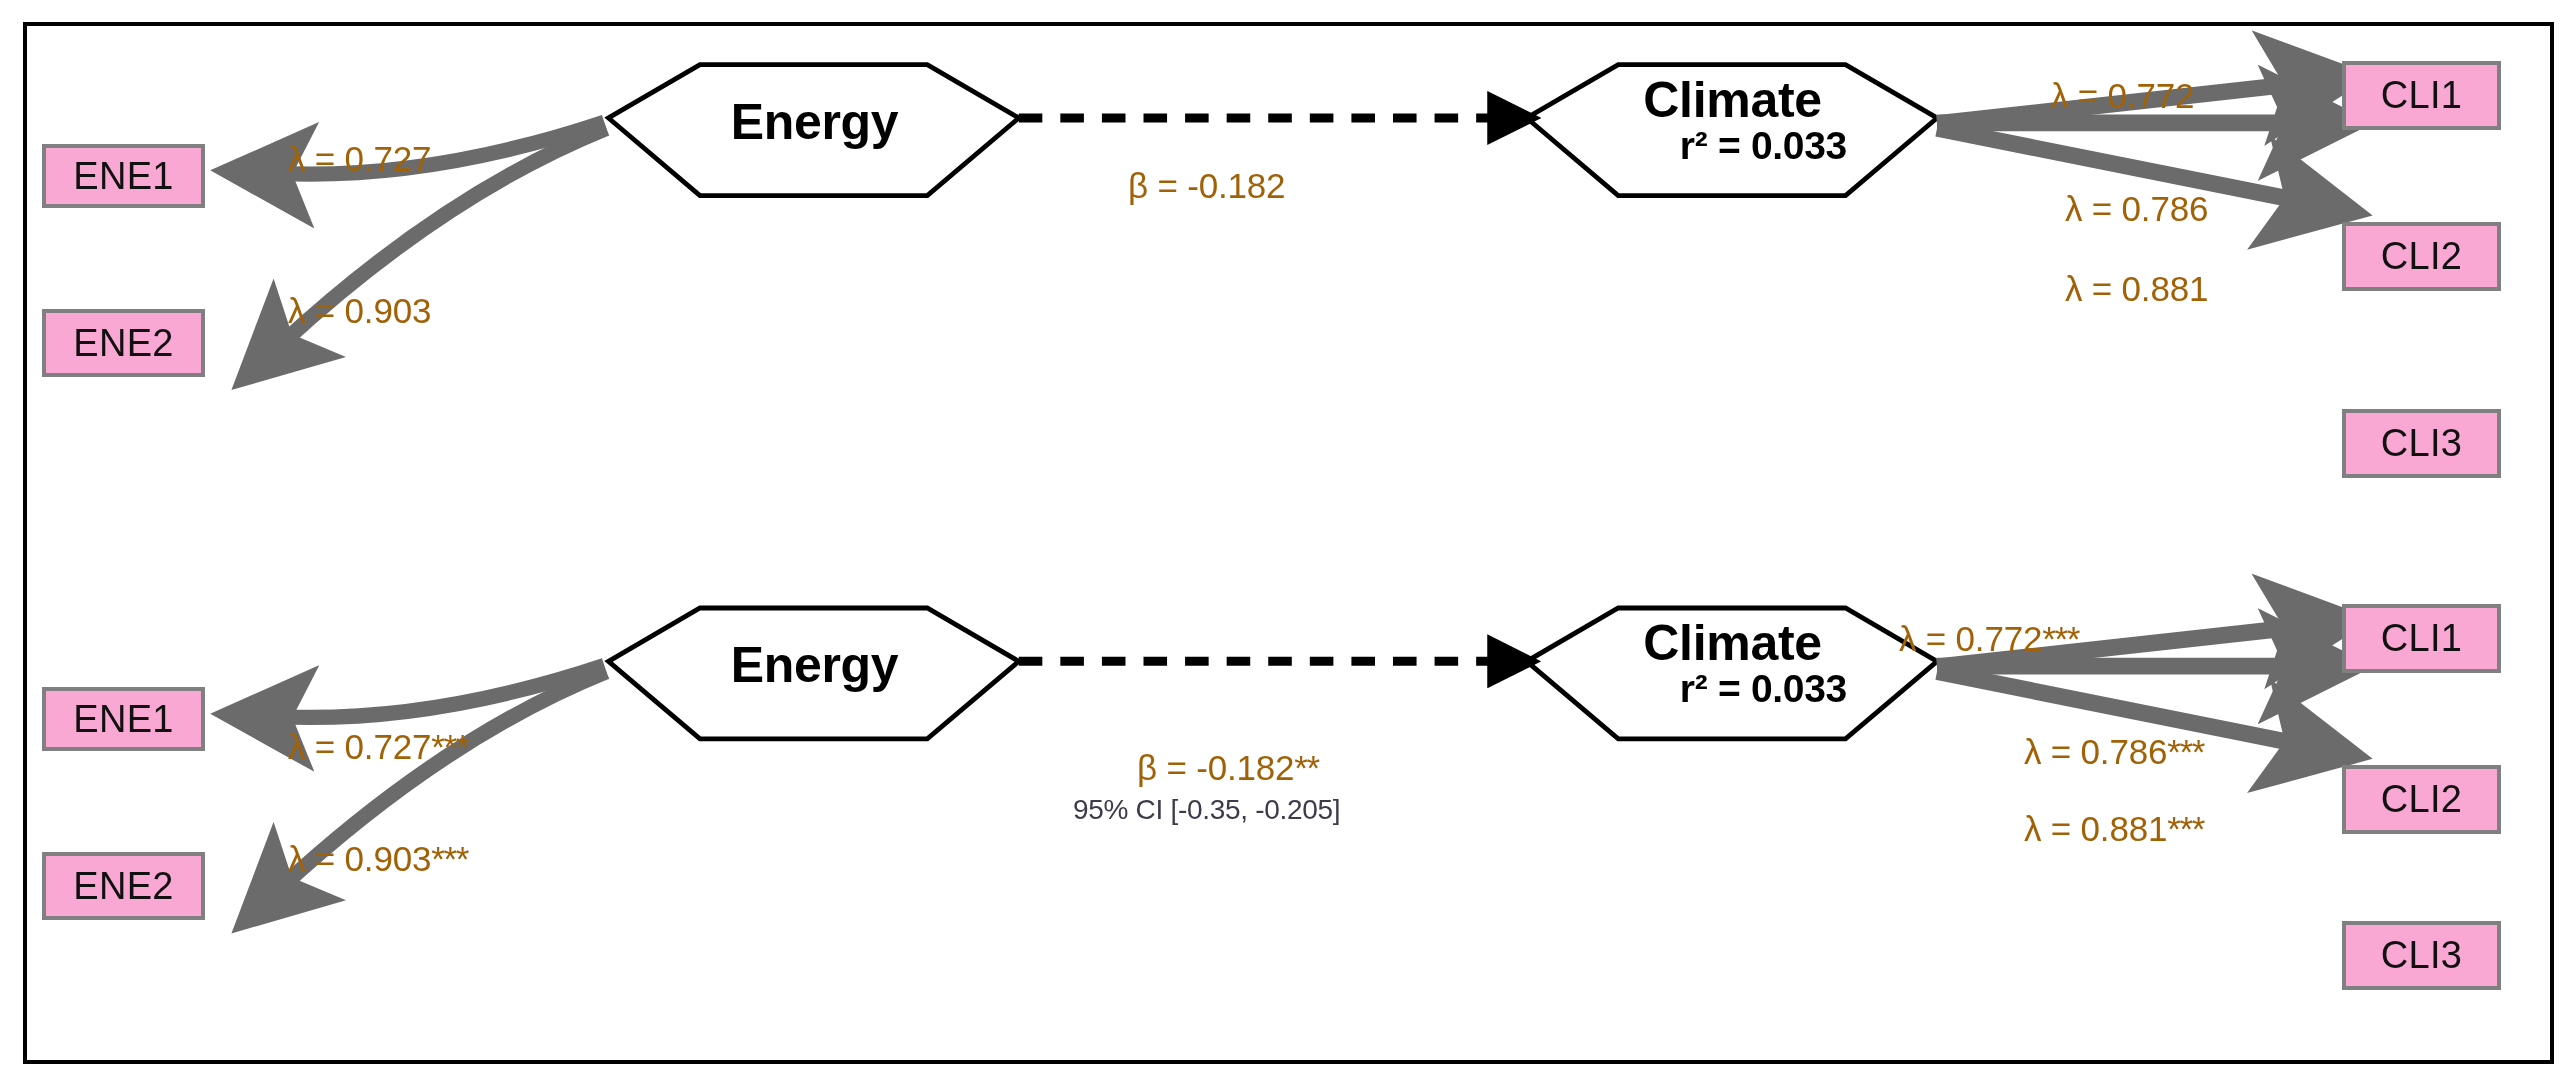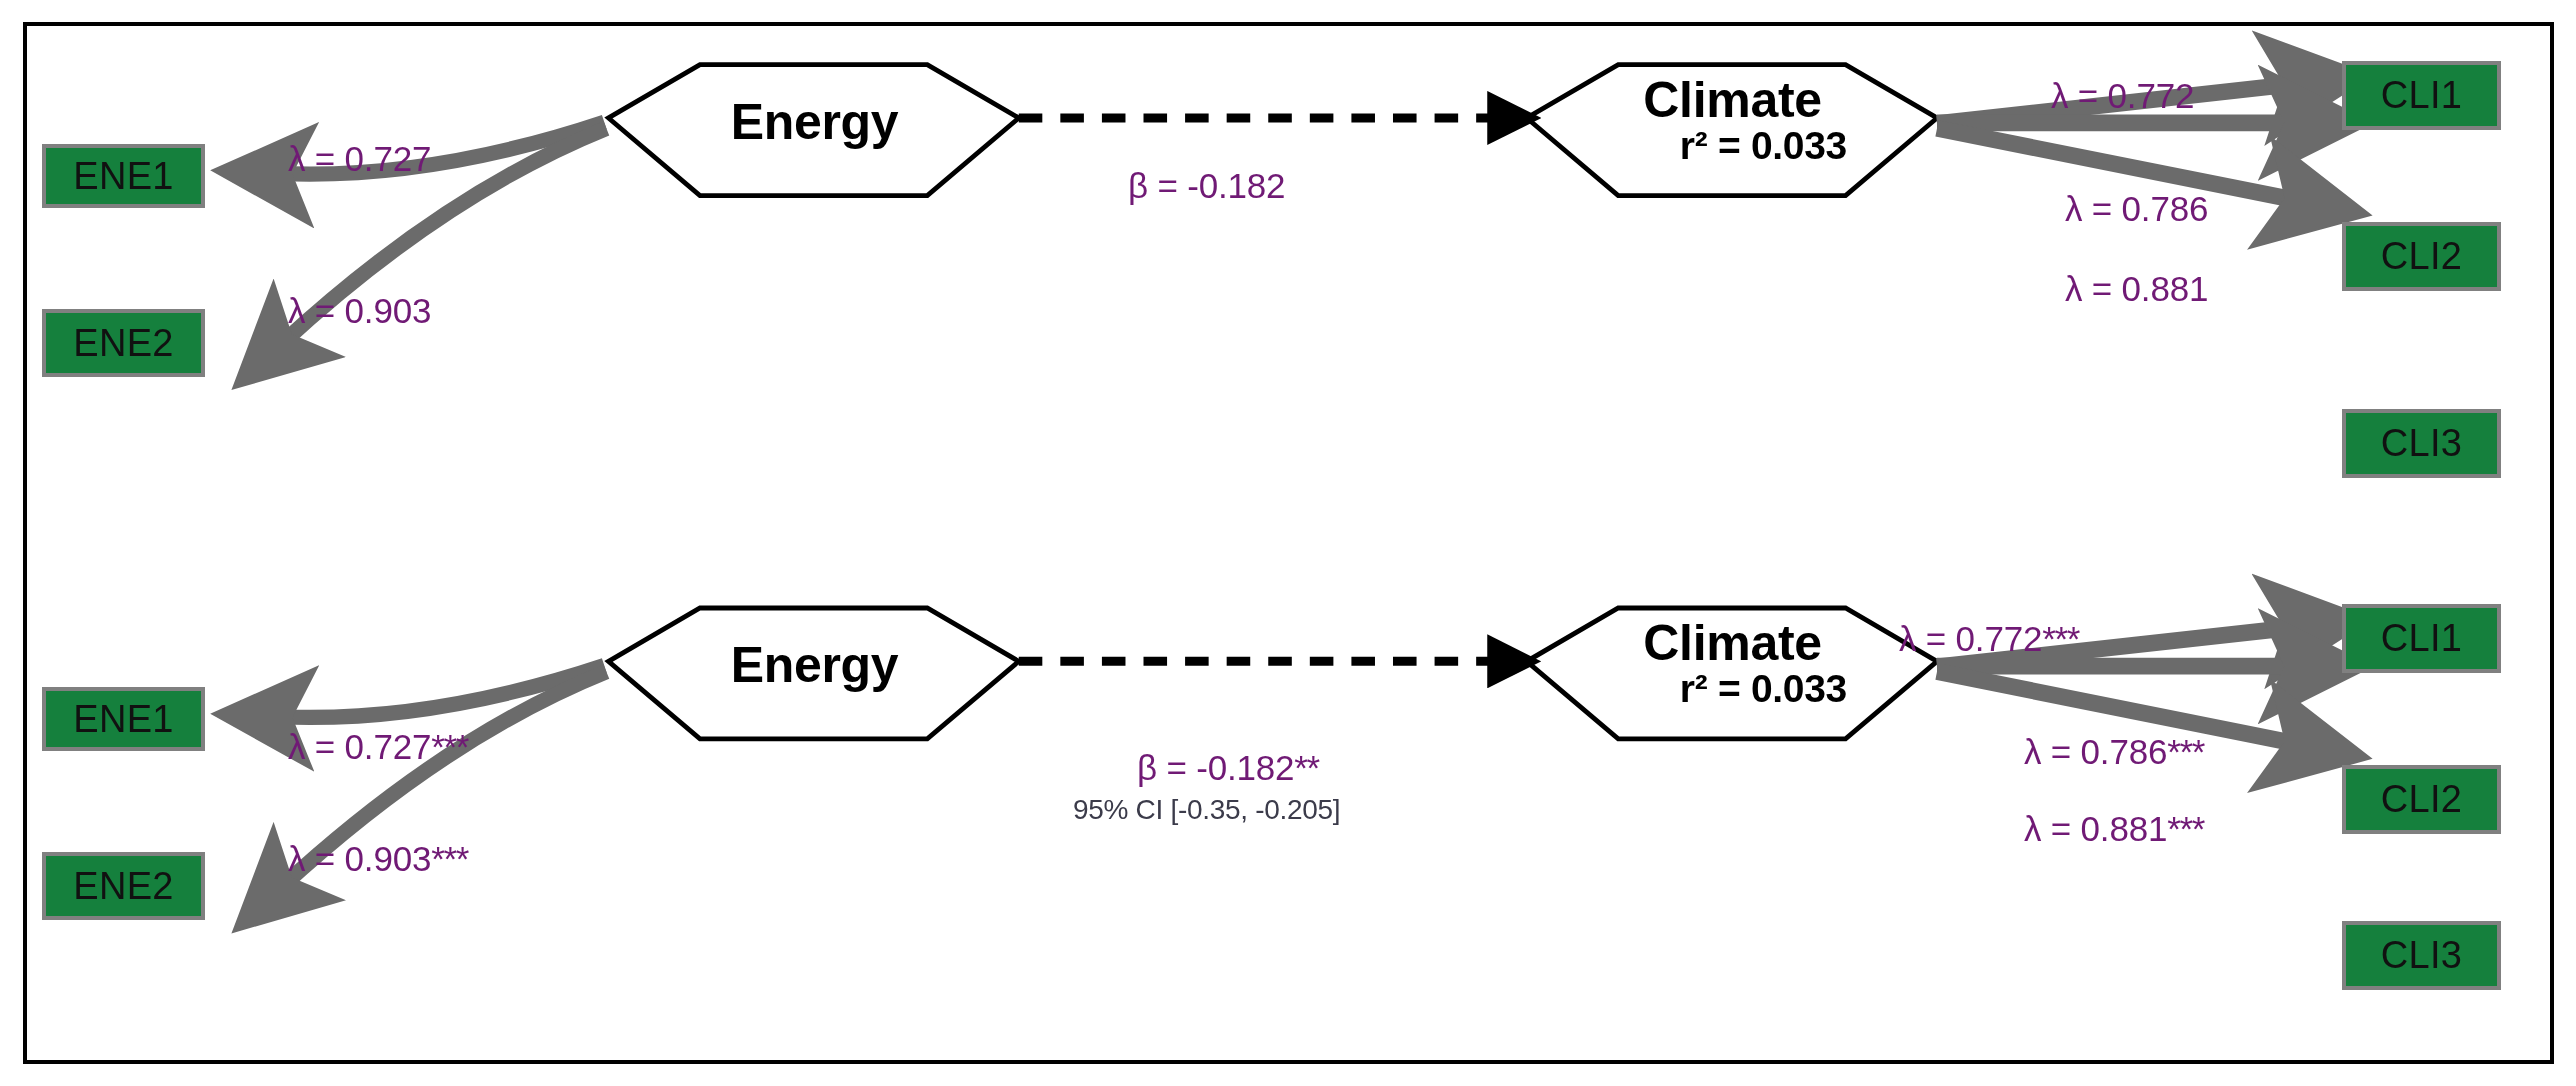--- a/index.html
+++ b/index.html
@@ -16,41 +16,41 @@
     width:2531px;height:1042px;
     border:4.9px solid #000000;
     box-sizing:border-box;
     background:#ffffff;
   }
   .panel{position:absolute;left:0;top:0;width:2576px;height:543px;}
   .svg-layer{position:absolute;left:0;top:0;width:2576px;height:1087px;pointer-events:none;}
   .ind-box{
     position:absolute;
     border:4.2px solid #808080;
-    background:#15803d;
+    background:#f9a8d4;
     box-sizing:border-box;
     display:flex;align-items:center;justify-content:center;
     font-size:38px;
     color:#111111;
     letter-spacing:0.3px;
   }
   .lat-label{
     position:absolute;
     text-align:center;
     font-weight:bold;
     color:#000000;
     line-height:1.02;
     white-space:nowrap;
   }
   .lat-name{font-size:50px;letter-spacing:-0.3px;}
   .lat-r2{font-size:39px;font-weight:bold;letter-spacing:-0.3px;text-align:right;}
   .edge-label{
     position:absolute;
     font-size:35px;
-    color:#701a75;
+    color:#a16207;
     white-space:nowrap;
     letter-spacing:-0.2px;
   }
   .ci-label{
     position:absolute;
     font-size:28px;
     color:#3b3b4a;
     white-space:nowrap;
     letter-spacing:-0.3px;
   }

